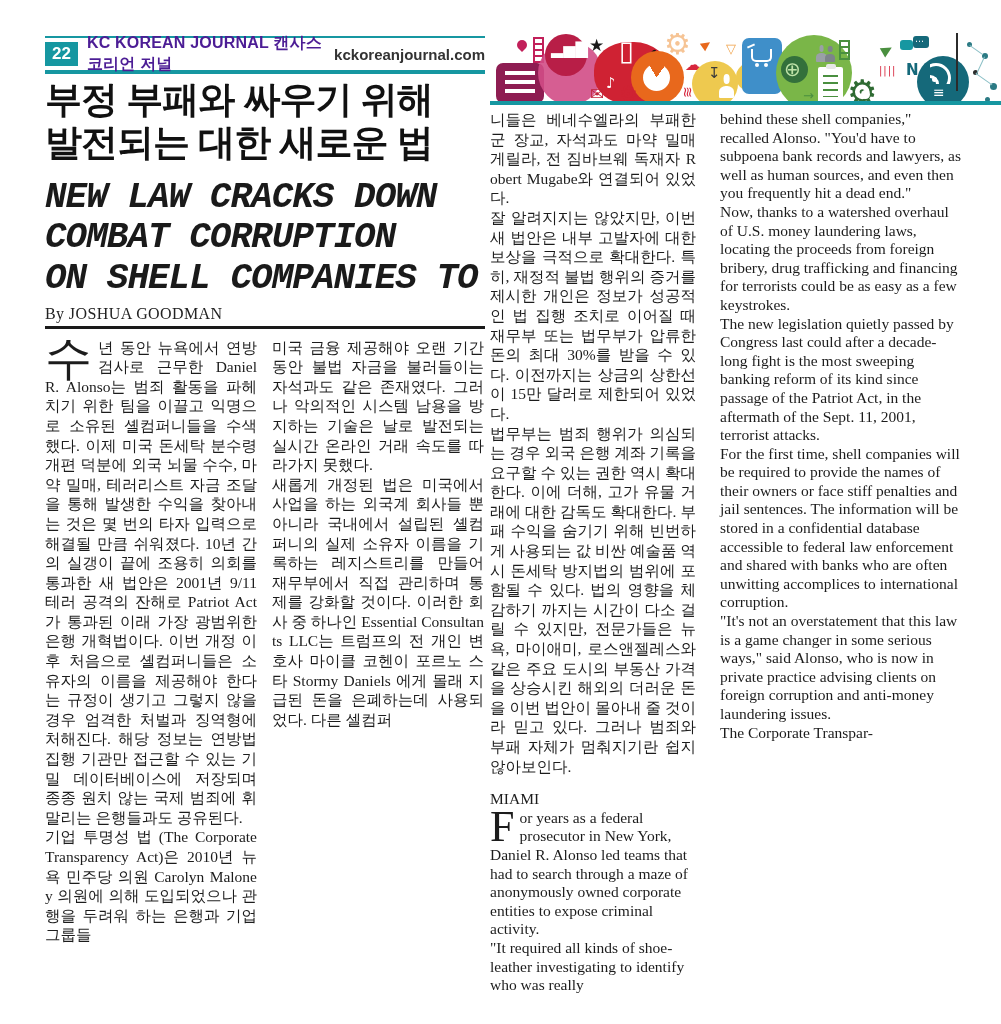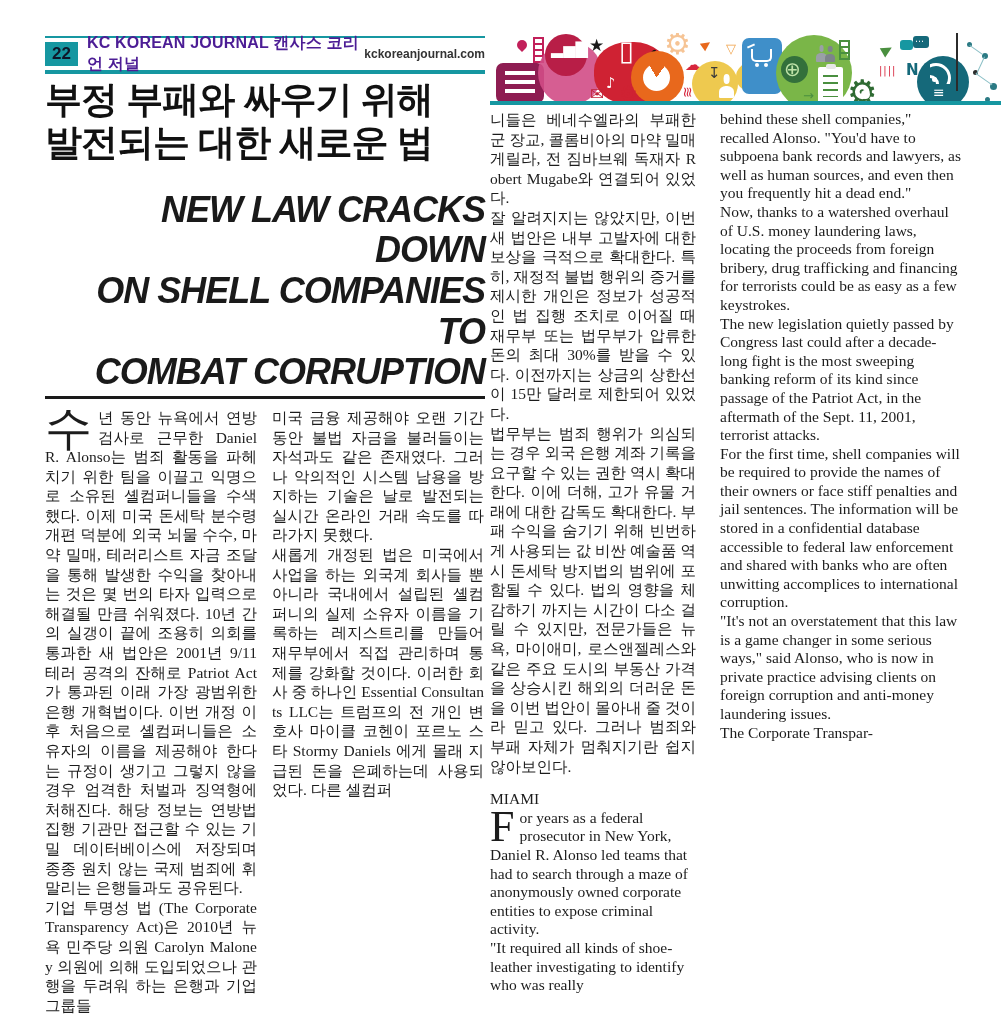--- a/index.html
+++ b/index.html
@@ -5,23 +5,23 @@
   * { margin:0; padding:0; box-sizing:border-box; }
   html,body { background:#e9e9e9; }
   .page {
     position:relative; width:1001px; height:1024px; background:#ffffff;
     overflow:hidden; font-family:"Liberation Serif","DejaVu Serif",serif; color:#1c1c1c;
   }
   
   .masthead { position:absolute; left:45px; top:36px; width:440px; }
   .mast-rule-top { height:2px; background:#1697a1; }
   .mast-row { display:flex; align-items:center; height:32px; font-family:"Liberation Sans","DejaVu Sans",sans-serif; }
-  .pagenum { background:#1697a1; color:#0f172a; font-weight:bold; font-size:17px; padding:2px 7px; margin-right:9px; }
+  .pagenum { background:#1697a1; color:#ffffff; font-weight:bold; font-size:17px; padding:2px 7px; margin-right:9px; }
   .mast-title { font-size:16px; font-weight:700; color:#4c1d95; letter-spacing:.2px; flex:1; }
-  .mast-site { font-size:12px; font-weight:600; color:#333; }
+  .mast-site { font-size:15px; font-weight:600; color:#333; }
   .mast-rule-bot { height:4px; background:#1697a1; }
   
   .banner { position:absolute; left:490px; top:33px; width:511px; height:72px; background:#fff; overflow:hidden; border-bottom:4px solid #1697a1; }
   .circle { position:absolute; border-radius:50%; }
   .glyph { position:absolute; font-family:"DejaVu Sans",sans-serif; line-height:1; }
   .pin { position:absolute; width:10px; height:10px; border-radius:50% 50% 50% 0; transform:rotate(-45deg); }
   .ladder { position:absolute; width:11px; border-left:2px solid currentColor; border-right:2px solid currentColor;
             background:repeating-linear-gradient(180deg, currentColor 0 2px, transparent 2px 6px); }
   .srvlines { position:absolute; background:repeating-linear-gradient(180deg,#fff 0 4px, transparent 4px 9px); }
   .pie { position:absolute; border-radius:50%; background:conic-gradient(from 35deg, #fff 0 295deg, rgba(255,255,255,0) 295deg 360deg); }
@@ -37,21 +37,21 @@
   .clip-lines { position:absolute; background:repeating-linear-gradient(180deg,#4a8f3f 0 2px, transparent 2px 7px); }
   .rss { position:absolute; overflow:hidden; }
   .rss i { position:absolute; left:-9px; bottom:-9px; border:3px solid #fff; border-radius:50%; display:block; }
   .rss em { position:absolute; left:2px; bottom:2px; width:5px; height:5px; border-radius:50%; background:#fff; }
   .vline { position:absolute; width:2px; background:#2b2b2b; }
   .nd { position:absolute; border-radius:50%; }
   .nl { position:absolute; height:1px; background:#8bbfc6; transform-origin:0 0; }
   
   .left-block { position:absolute; left:45px; top:78px; width:440px; }
   .hl-ko { font-family:"Liberation Sans","DejaVu Sans",sans-serif; font-weight:800; font-size:37px; line-height:1.17; color:#111; letter-spacing:-1px; }
-  .hl-en { font-family:Liberation Sans, sans-serif; font-weight:800; font-style:italic; font-size:36px; line-height:1.13; color:#1a1a1a; letter-spacing:-1px; margin-top:25px;text-align:right; }
+  .hl-en { font-family:Liberation Mono, monospace; font-weight:800; font-style:italic; font-size:36px; line-height:1.13; color:#1a1a1a; letter-spacing:-1px; margin-top:13px; }
   .byline { font-size:16px; margin-top:5px; letter-spacing:.4px; color:#222; }
   .by-rule { height:3px; background:#1a1a1a; margin-top:3px; }
   .cols2 { display:flex; gap:15px; margin-top:9px; }
   .cols2 .col { width:212px; }
   
   .right-block { position:absolute; left:490px; top:110px; width:472px; display:flex; gap:24px; }
   .col3 { width:206px; }
   .col4 { width:242px; }
   
   .ko p { font-size:15.5px; line-height:19.6px; text-align:justify; word-break:break-all; }
@@ -141,41 +141,42 @@
     <span class="nl" style="left:486px; top:40px; width:20px; transform:rotate(35deg);"></span>
   </div>
 
   <div class="left-block">
     <div class="hl-ko">
       <div>부정 부패와 싸우기 위해</div>
       <div>발전되는 대한 새로운 법</div>
     </div>
     <div class="hl-en">
       <div>NEW LAW CRACKS DOWN</div>
+      <div>COMBAT CORRUPTION</div>
       <div>ON SHELL COMPANIES TO</div>
-      <div>COMBAT CORRUPTION</div>
     </div>
+    <div class="byline">By JOSHUA GOODMAN</div>
     <div class="by-rule"></div>
 
     <div class="cols2">
       <div class="col ko">
         <p><span class="dropcap-ko">수</span><span>년 동안 뉴욕에서 연방 검사로 근무한 Daniel R. Alonso는 범죄 활동을 파헤치기 위한 팀을 이끌고 익명으로 소유된 셸컴퍼니들을 수색했다. 이제 미국 돈세탁 분수령 개편 덕분에 외국 뇌물 수수, 마약 밀매, 테러리스트 자금 조달을 통해 발생한 수익을 찾아내는 것은 몇 번의 타자 입력으로 해결될 만큼 쉬워졌다. 10년 간의 실갱이 끝에 조용히 의회를 통과한 새 법안은 2001년 9/11 테러 공격의 잔해로 Patriot Act가 통과된 이래 가장 광범위한 은행 개혁법이다. 이번 개정 이후 처음으로 셸컴퍼니들은 소유자의 이름을 제공해야 한다는 규정이 생기고 그렇지 않을 경우 엄격한 처벌과 징역형에 처해진다. 해당 정보는 연방법 집행 기관만 접근할 수 있는 기밀 데이터베이스에 저장되며 종종 원치 않는 국제 범죄에 휘말리는 은행들과도 공유된다.</span></p>
         <p>기업 투명성 법 (The Corporate Transparency Act)은 2010년 뉴욕 민주당 의원 Carolyn Maloney 의원에 의해 도입되었으나 관행을 두려워 하는 은행과 기업 그룹들</p>
       </div>
       <div class="col ko">
         <p>미국 금융 제공해야 오랜 기간 동안 불법 자금을 불러들이는 자석과도 같은 존재였다. 그러나 악의적인 시스템 남용을 방지하는 기술은 날로 발전되는 실시간 온라인 거래 속도를 따라가지 못했다.</p>
         <p>새롭게 개정된 법은 미국에서 사업을 하는 외국계 회사들 뿐 아니라 국내에서 설립된 셸컴퍼니의 실제 소유자 이름을 기록하는 레지스트리를 만들어 재무부에서 직접 관리하며 통제를 강화할 것이다. 이러한 회사 중 하나인 Essential Consultants LLC는 트럼프의 전 개인 변호사 마이클 코헨이 포르노 스타 Stormy Daniels 에게 몰래 지급된 돈을 은폐하는데 사용되었다. 다른 셀컴퍼</p>
       </div>
     </div>
   </div>
 
   <div class="right-block">
     <div class="col3">
       <div class="ko">
-        <p>니들은 베네수엘라의 부패한 군 장교, 콜롬비아의 마약 밀매 게릴라, 전 짐바브웨 독재자 Robert Mugabe와 연결되어 있었다.</p>
+        <p>니들은 베네수엘라의 부패한 군 장교, 자석과도 마약 밀매 게릴라, 전 짐바브웨 독재자 Robert Mugabe와 연결되어 있었다.</p>
         <p>잘 알려지지는 않았지만, 이번 새 법안은 내부 고발자에 대한 보상을 극적으로 확대한다. 특히, 재정적 불법 행위의 증거를 제시한 개인은 정보가 성공적인 법 집행 조치로 이어질 때 재무부 또는 법무부가 압류한 돈의 최대 30%를 받을 수 있다. 이전까지는 상금의 상한선이 15만 달러로 제한되어 있었다.</p>
         <p>법무부는 범죄 행위가 의심되는 경우 외국 은행 계좌 기록을 요구할 수 있는 권한 역시 확대한다. 이에 더해, 고가 유물 거래에 대한 감독도 확대한다. 부패 수익을 숨기기 위해 빈번하게 사용되는 값 비싼 예술품 역시 돈세탁 방지법의 범위에 포함될 수 있다. 법의 영향을 체감하기 까지는 시간이 다소 걸릴 수 있지만, 전문가들은 뉴욕, 마이애미, 로스앤젤레스와 같은 주요 도시의 부동산 가격을 상승시킨 해외의 더러운 돈을 이번 법안이 몰아내 줄 것이라 믿고 있다. 그러나 범죄와 부패 자체가 멈춰지기란 쉽지 않아보인다.</p>
       </div>
       <div class="subhead">MIAMI</div>
       <div class="en">
         <p><span class="dropcap-en">F</span><span>or years as a federal prosecutor in New York, Daniel R. Alonso led teams that had to search through a maze of anonymously owned corporate entities to expose criminal activity.</span></p>
         <p>"It required all kinds of shoe-leather investigating to identify who was really</p>
       </div>
     </div>
     <div class="col4 en">

